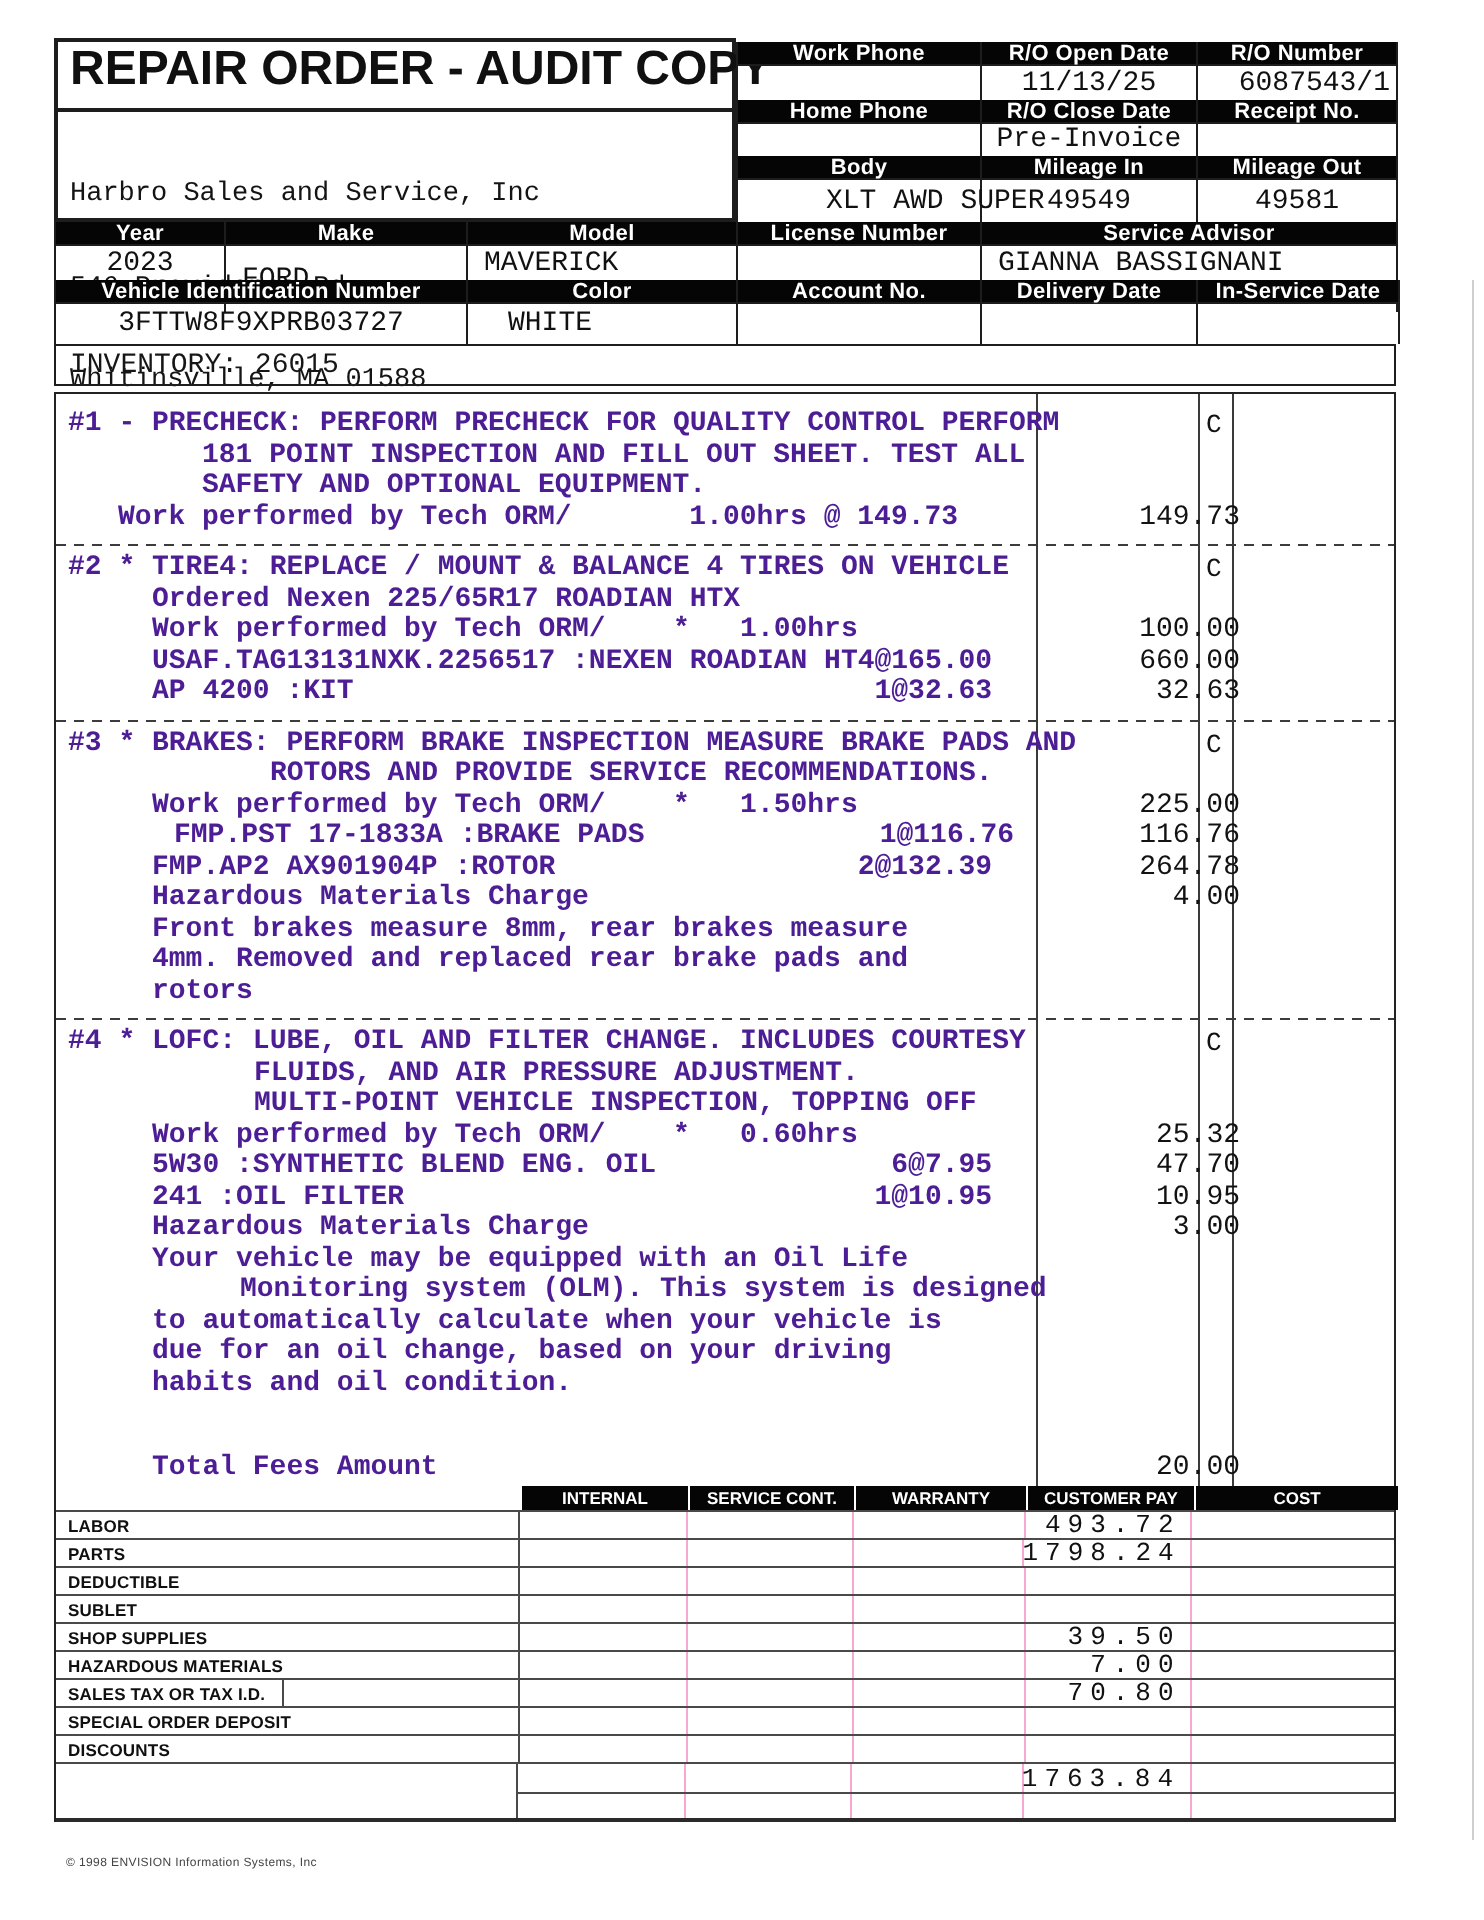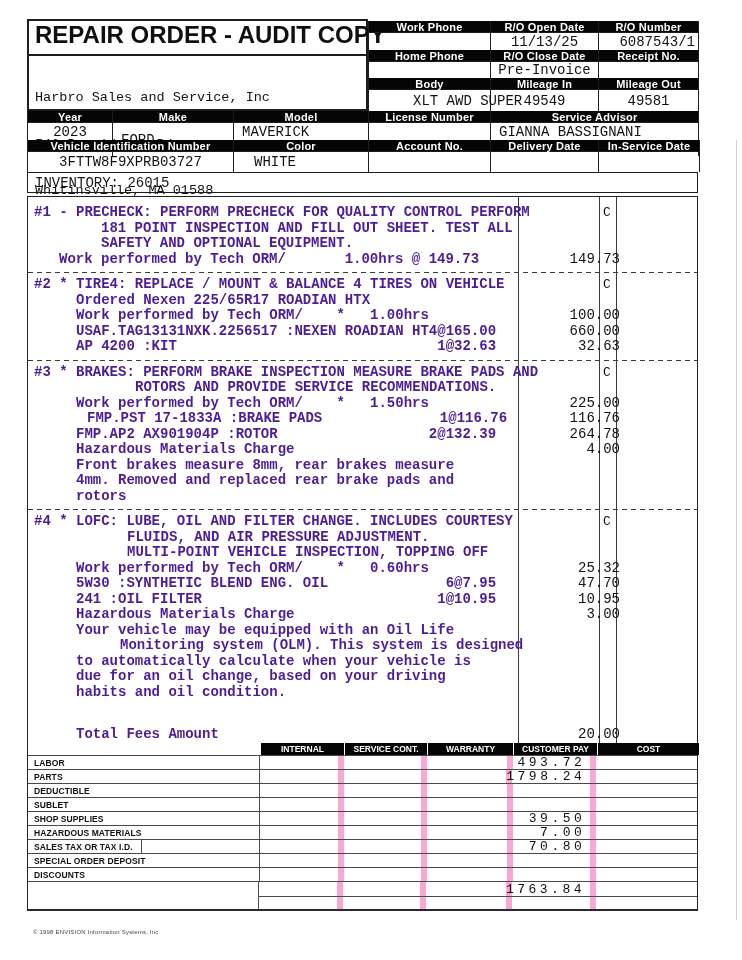--- a/index.html
+++ b/index.html
@@ -55,21 +55,21 @@
   .totals-hdr span{color:#fff;font-size:8.5px;font-weight:700;display:flex;align-items:center;
                    justify-content:center;box-sizing:border-box;border-right:1px solid #fff;}
   .totals-hdr span:last-child{border-right:none;}
   .th-c0{width:84px;} .th-c1{width:83px;} .th-c2{width:86px;} .th-c3{width:84px;} .th-c4{width:101px;}
 
   .t-row{display:flex;height:14px;border-top:1px solid #4a4a4a;box-sizing:border-box;}
   .t-label{width:233px;box-sizing:border-box;border-right:1px solid #4a4a4a;display:flex;
            align-items:center;padding-left:6px;font-size:8.5px;font-weight:700;color:#101010;
            letter-spacing:0.1px;position:relative;}
   .t-label .subdiv{position:absolute;left:113px;top:0;bottom:0;width:1px;background:#4a4a4a;}
-  .t-cell{box-sizing:border-box;border-right:6px solid #f9a8d4;display:flex;align-items:center;
+  .t-cell{box-sizing:border-box;border-right:1px solid #f9a8d4;display:flex;align-items:center;
           justify-content:flex-end;padding-right:5px;font-size:13px;color:#111;
           font-family:"Liberation Mono","DejaVu Sans Mono",monospace;letter-spacing:3.5px;}
   .t-cell:last-child{border-right:none;}
   .tc0{width:84px;} .tc1{width:83px;} .tc2{width:86px;} .tc3{width:84px;} .tc4{width:101px;}
 
   .t-bottom{display:flex;border-top:1px solid #4a4a4a;border-bottom:2px solid #2a2a2a;}
   .t-bottom .merged{width:233px;box-sizing:border-box;border-right:1px solid #4a4a4a;}
   .t-bottom .rows{display:flex;flex-direction:column;width:438px;}
   .t-bottom .t-row{border-top:none;}
   .t-bottom .t-row + .t-row{border-top:1px solid #4a4a4a;}

